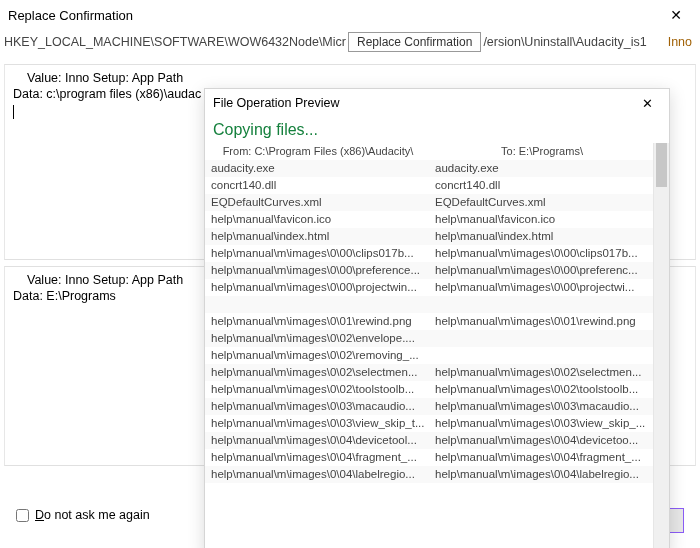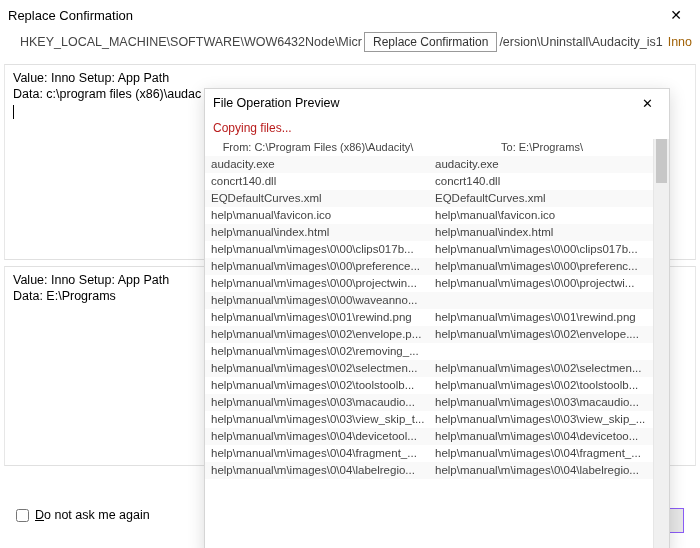--- a/index.html
+++ b/index.html
@@ -20,21 +20,21 @@
     padding: 0 8px;
     font-size: 13px;
   }
   .titlebar .title { flex: 1; }
   .titlebar .close {
     font-size: 14px;
     padding: 4px 10px;
     cursor: pointer;
   }
   .reg-path-row {
-    padding: 2px 8px 6px 20px;
+    padding: 2px 8px 6px 4px;
     font-size: 12.5px;
     color: #444;
     display: flex;
     align-items: center;
     gap: 0;
     position: relative;
   }
   .reg-path-row .path-part1 { white-space: nowrap; }
   .reg-path-row .tooltip-box {
     border: 1px solid #999;
@@ -54,21 +54,21 @@
     margin: 6px 4px;
     border: 1px solid #e7e7e7;
     border-top: 1px solid #e0e0e0;
     border-bottom: 1px solid #e0e0e0;
     padding: 6px 8px;
     font-size: 12.5px;
     height: 106px;
     overflow: hidden;
   }
   .info-panel.top { height: 196px; }
-  .info-panel .val-line { margin-bottom: 2px; }
+  .info-panel .val-line { margin-bottom: 2px; margin-left: 14px; }
   .info-panel .data-line { margin-bottom: 4px; }
   .info-panel .cursor-bar {
     display: inline-block;
     width: 1px;
     height: 14px;
     background: #000;
     vertical-align: text-bottom;
   }
   .preview-window {
     position: absolute;
@@ -90,22 +90,22 @@
     font-size: 12.5px;
   }
   .preview-titlebar .ptitle { flex: 1; }
   .preview-titlebar .pclose {
     font-size: 13px;
     padding: 2px 8px;
     cursor: pointer;
   }
   .preview-status {
     padding: 4px 8px 4px 8px;
-    font-size: 12px;
-    color: #b91c1c;
+    font-size: 16px;
+    color: #15803d;
   }
   .preview-body {
     flex: 1;
     display: flex;
     overflow: hidden;
     position: relative;
   }
   .preview-table {
     flex: 1;
     overflow: hidden;
@@ -250,28 +250,26 @@
         </div>
         <div class="preview-row">
           <div class="preview-col">help\manual\m\images\0\00\preference...</div>
           <div class="preview-col">help\manual\m\images\0\00\preferenc...</div>
         </div>
         <div class="preview-row">
           <div class="preview-col">help\manual\m\images\0\00\projectwin...</div>
           <div class="preview-col">help\manual\m\images\0\00\projectwi...</div>
         </div>
         <div class="preview-row">
-          <div class="preview-col">help\manual\m\images\0\00\waveanno...</div>
         </div>
         <div class="preview-row">
           <div class="preview-col">help\manual\m\images\0\01\rewind.png</div>
           <div class="preview-col">help\manual\m\images\0\01\rewind.png</div>
         </div>
         <div class="preview-row">
-          <div class="preview-col">help\manual\m\images\0\02\envelope.p...</div>
           <div class="preview-col">help\manual\m\images\0\02\envelope....</div>
         </div>
         <div class="preview-row">
           <div class="preview-col">help\manual\m\images\0\02\removing_...</div>
         </div>
         <div class="preview-row">
           <div class="preview-col">help\manual\m\images\0\02\selectmen...</div>
           <div class="preview-col">help\manual\m\images\0\02\selectmen...</div>
         </div>
         <div class="preview-row">

